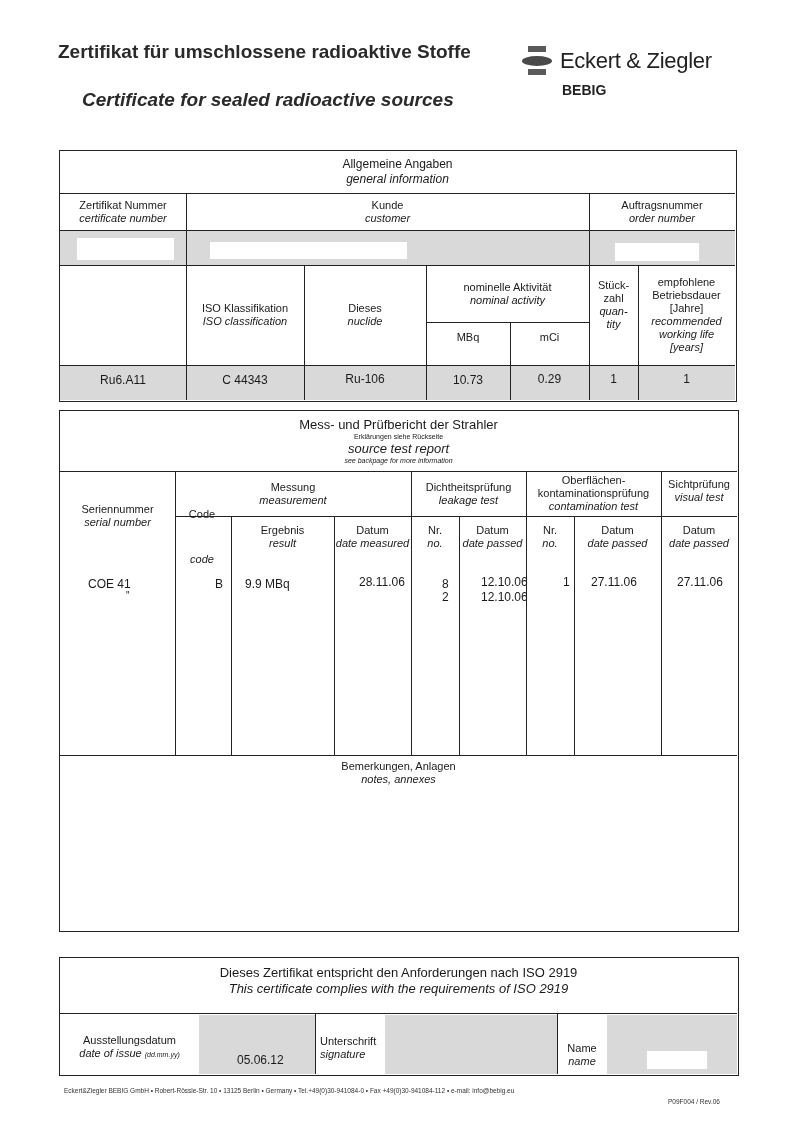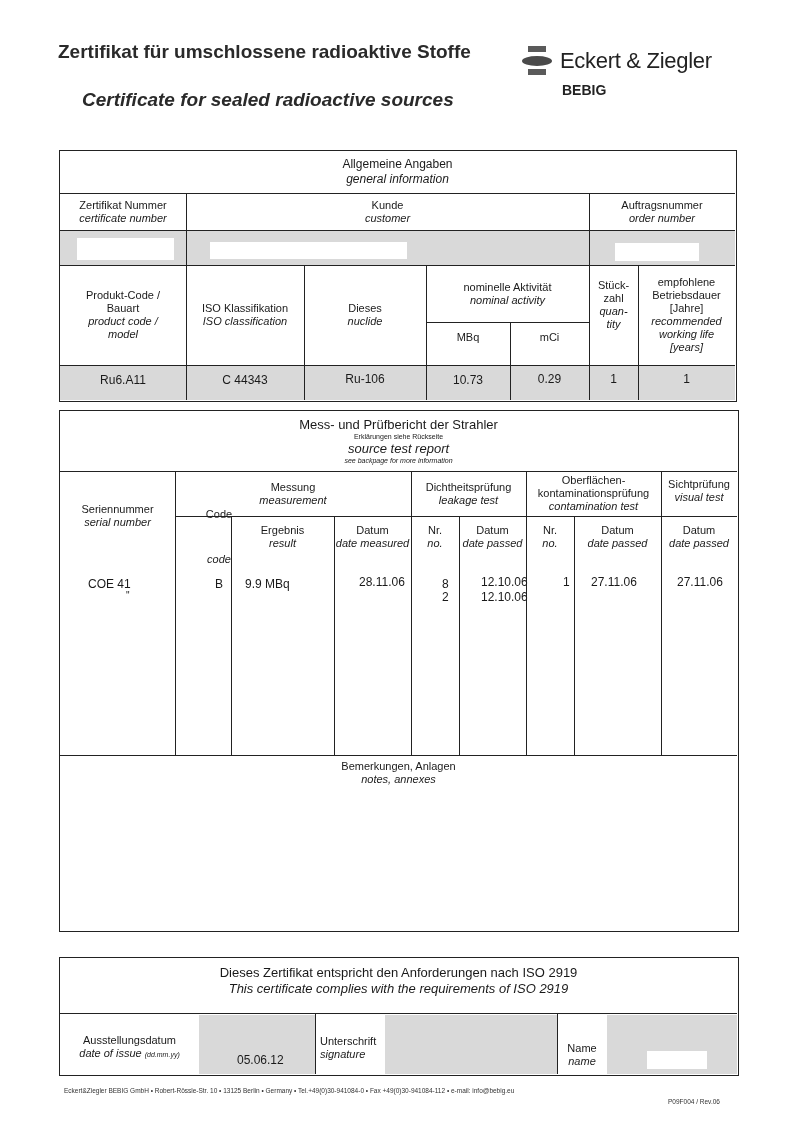--- a/index.html
+++ b/index.html
@@ -70,24 +70,20 @@
   <div class="redact" style="left:150px; top:91px; width:197px; height:17px;"></div>
   <div class="redact" style="left:555px; top:92px; width:84px; height:18px;"></div>
 
   <div class="abs bt" style="left:0; top:114px; width:675px;"></div>
   <div class="abs bl" style="left:244px; top:114px; height:100px;"></div>
   <div class="abs bl" style="left:366px; top:114px; height:100px;"></div>
   <div class="abs bl" style="left:450px; top:171px; height:43px;"></div>
   <div class="abs bl" style="left:578px; top:114px; height:100px;"></div>
   <div class="abs bt" style="left:366px; top:171px; width:163px;"></div>
 
-  <div class="cell" style="left:0; top:114px; width:126px; height:100px; padding:0 18px;">
-    <span>Produkt-Code / Bauart</span>
-    <span class="it">product code / model</span>
-  </div>
   <div class="cell" style="left:126px; top:114px; width:118px; height:100px;">
     <span>ISO Klassifikation</span>
     <span class="it">ISO classification</span>
   </div>
   <div class="cell" style="left:244px; top:114px; width:122px; height:100px;">
     <span>Dieses</span>
     <span class="it">nuclide</span>
   </div>
   <div class="cell" style="left:366px; top:114px; width:163px; height:57px;">
     <span>nominelle Aktivität</span>
@@ -157,21 +153,21 @@
   </div>
   <div class="cell" style="left:466px; top:60px; width:135px; height:45px; padding:0 14px;">
     <span>Oberflächen-kontaminationsprüfung</span>
     <span class="it">contamination test</span>
   </div>
   <div class="cell" style="left:601px; top:60px; width:76px; height:45px; justify-content:flex-start; padding-top:7px;">
     <span>Sichtprüfung</span>
     <span class="it">visual test</span>
   </div>
 
-  <div class="cell" style="left:131px; top:105px; width:56px; height:42px;gap:32px;">
+  <div class="cell" style="left:114px; top:105px; width:56px; height:42px;gap:32px;">
     <span>Code</span>
     <span class="it">code</span>
   </div>
   <div class="cell" style="left:171px; top:105px; width:103px; height:42px;">
     <span>Ergebnis</span>
     <span class="it">result</span>
   </div>
   <div class="cell" style="left:274px; top:105px; width:77px; height:42px;">
     <span>Datum</span>
     <span class="it">date measured</span>

